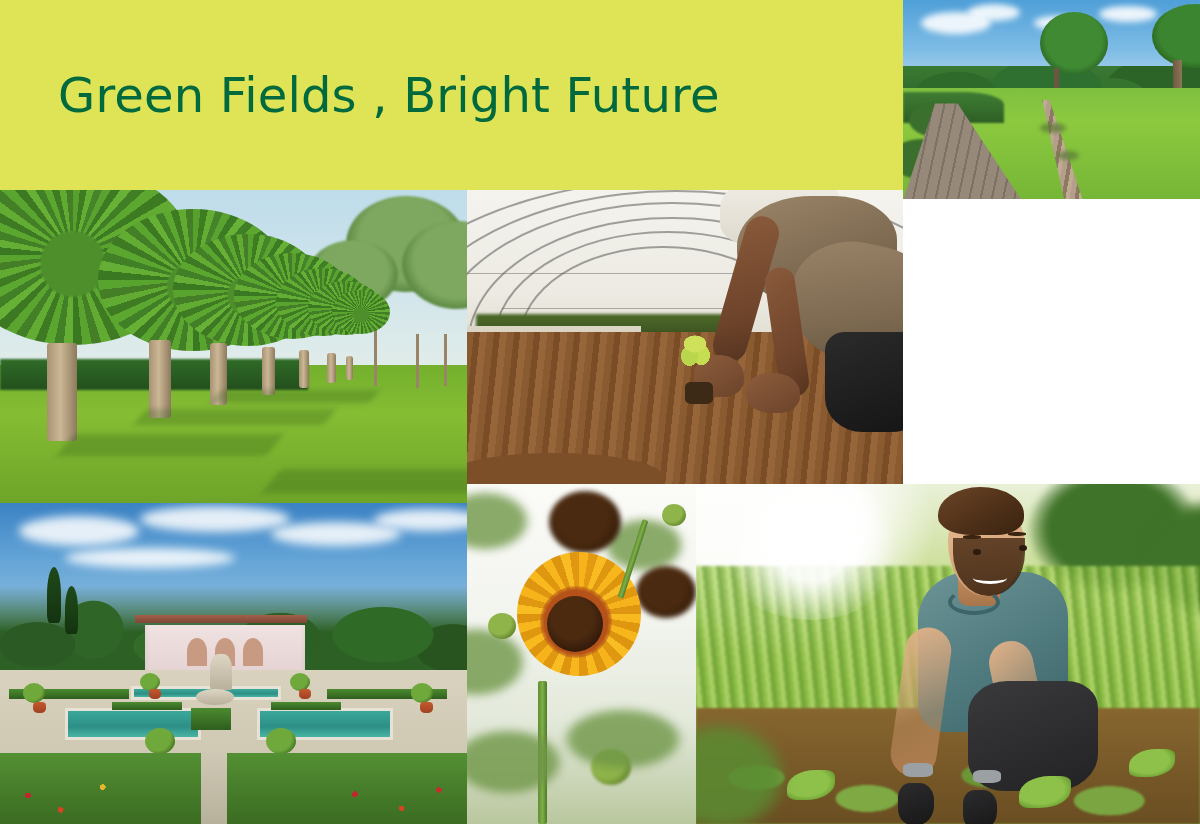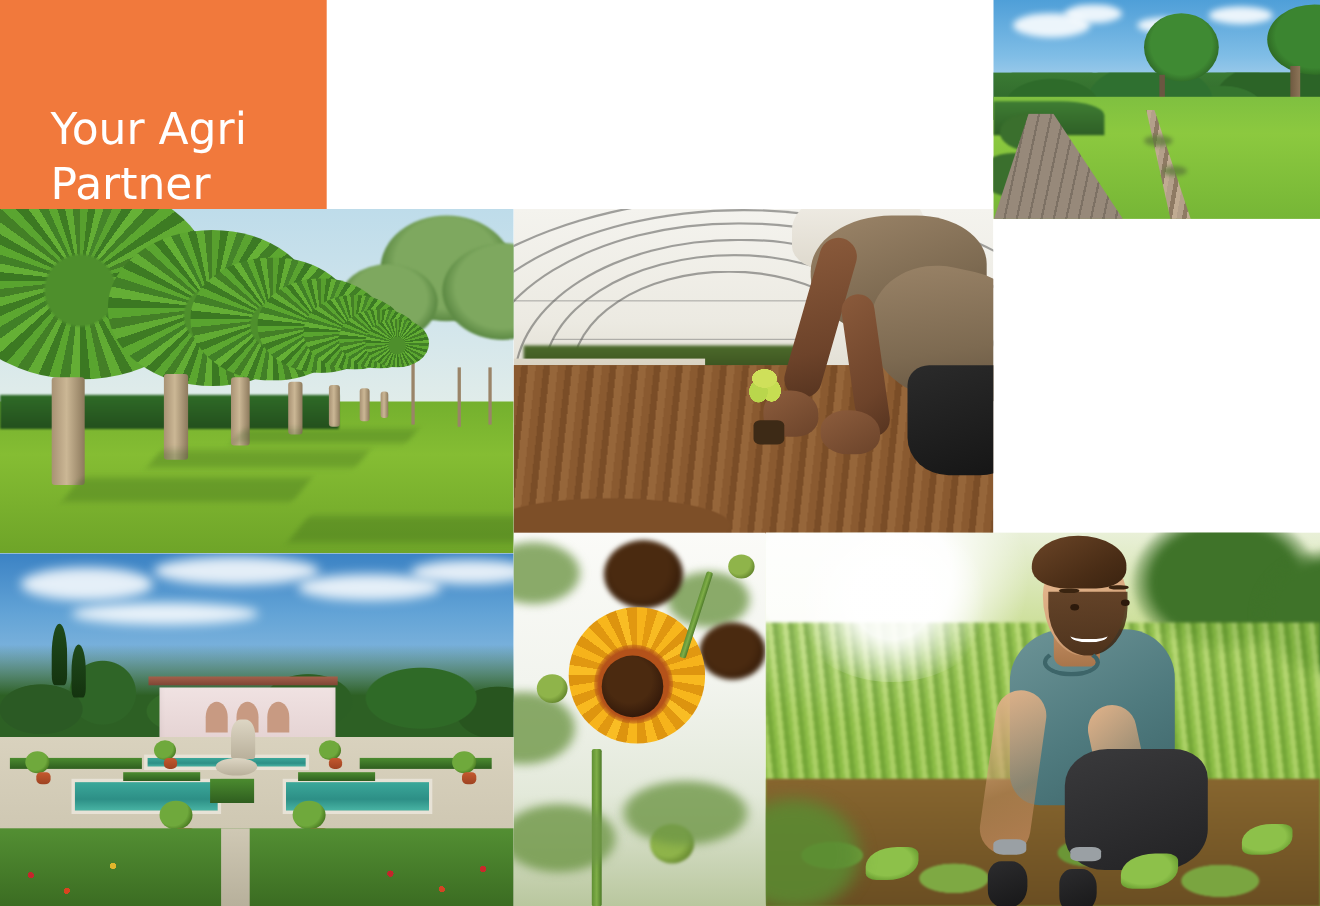--- a/index.html
+++ b/index.html
@@ -489,20 +489,23 @@
     <div class="layer lawn"></div>
     <div class="layer hedge"></div>
     <div class="layer bush" style="left:2%;top:52%;width:54px;height:34px;"></div>
     <div class="layer bush" style="left:-4%;top:70%;width:60px;height:40px;"></div>
     <div class="layer path"></div>
     <div class="layer stones"></div>
     <div class="layer patch" style="left:46%;top:62%;width:26px;height:10px;"></div>
     <div class="layer patch" style="left:52%;top:76%;width:22px;height:9px;"></div>
   </div>
 
+  <div id="headline-banner" style="background: rgb(223, 228, 86);">
+    <div id="headline-text" style="color: rgb(0, 105, 62);">Green Fields , Bright Future</div>
+  </div>
 
   <div class="tile" id="photo-palms">
     <div class="layer sky"></div>
     <div class="layer grass"></div>
     <div class="layer hedgerow"></div>
 
     <div class="layer far-tree" style="left:74%;top:2%;width:120px;height:96px;"></div>
     <div class="layer far-tree" style="left:86%;top:10%;width:110px;height:88px;"></div>
     <div class="layer far-tree" style="left:66%;top:16%;width:90px;height:70px;"></div>
     <div class="layer thin-trunk" style="left:80%;top:44%;height:58px;"></div>

